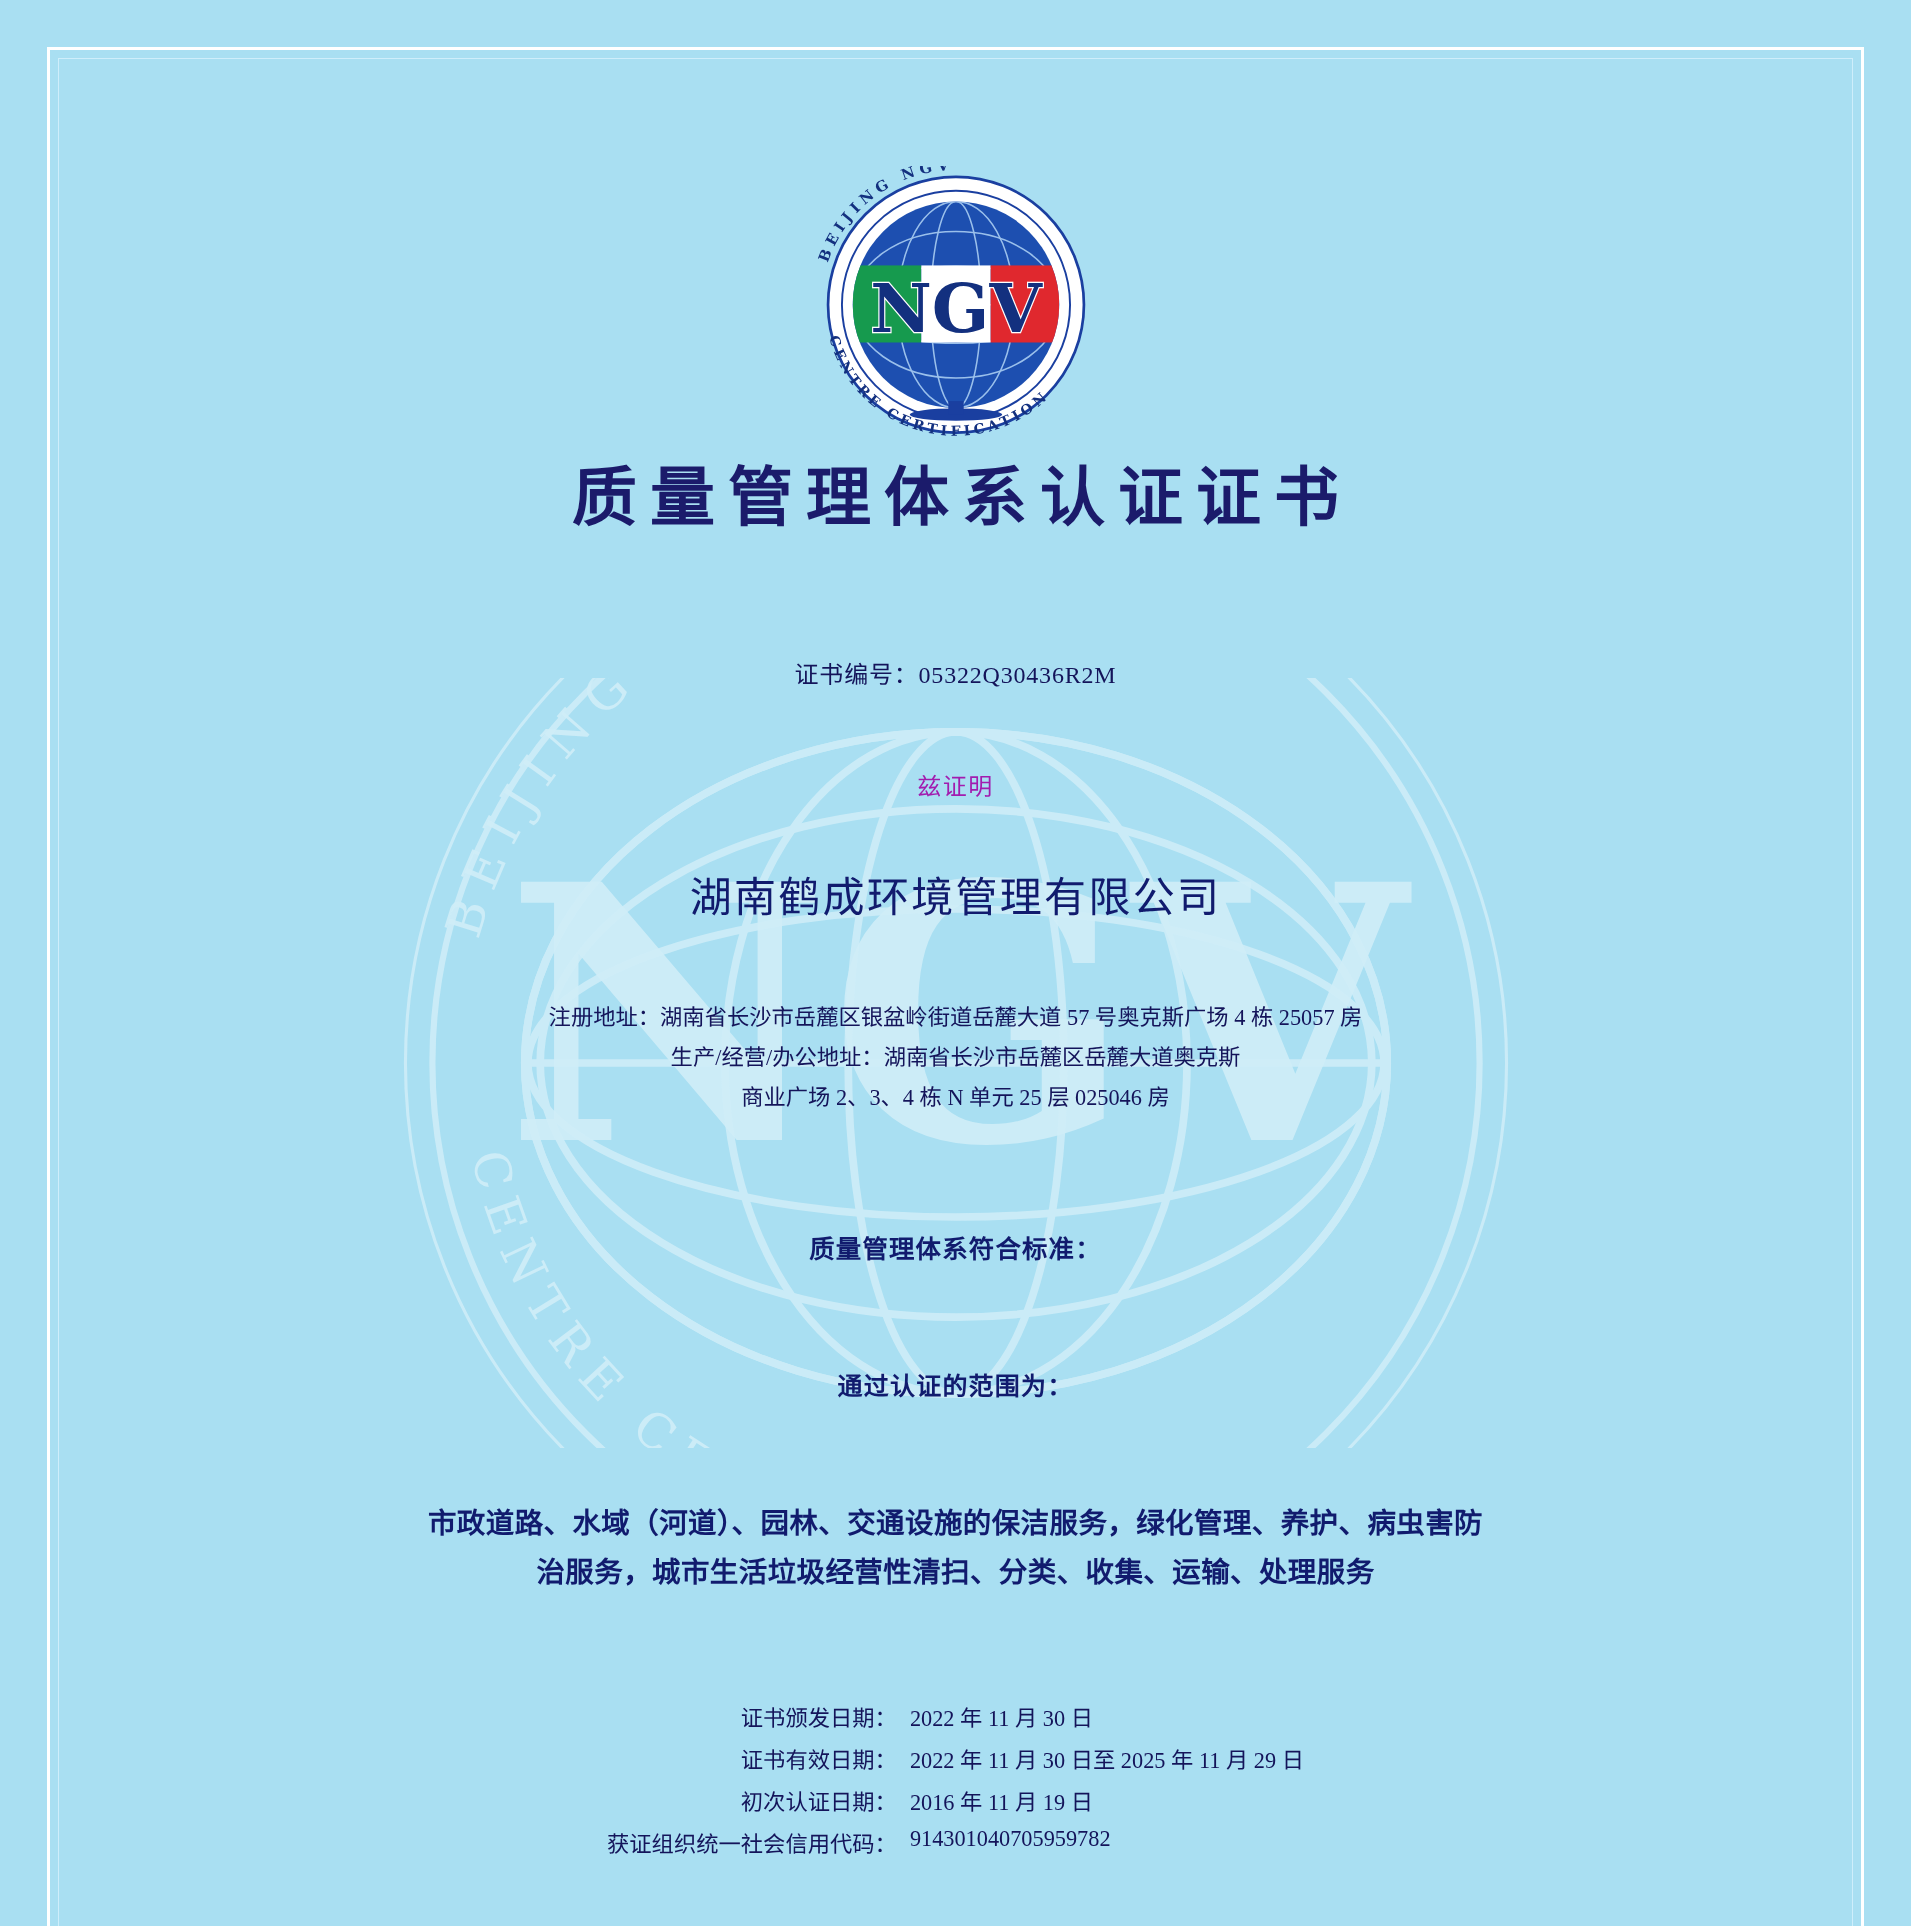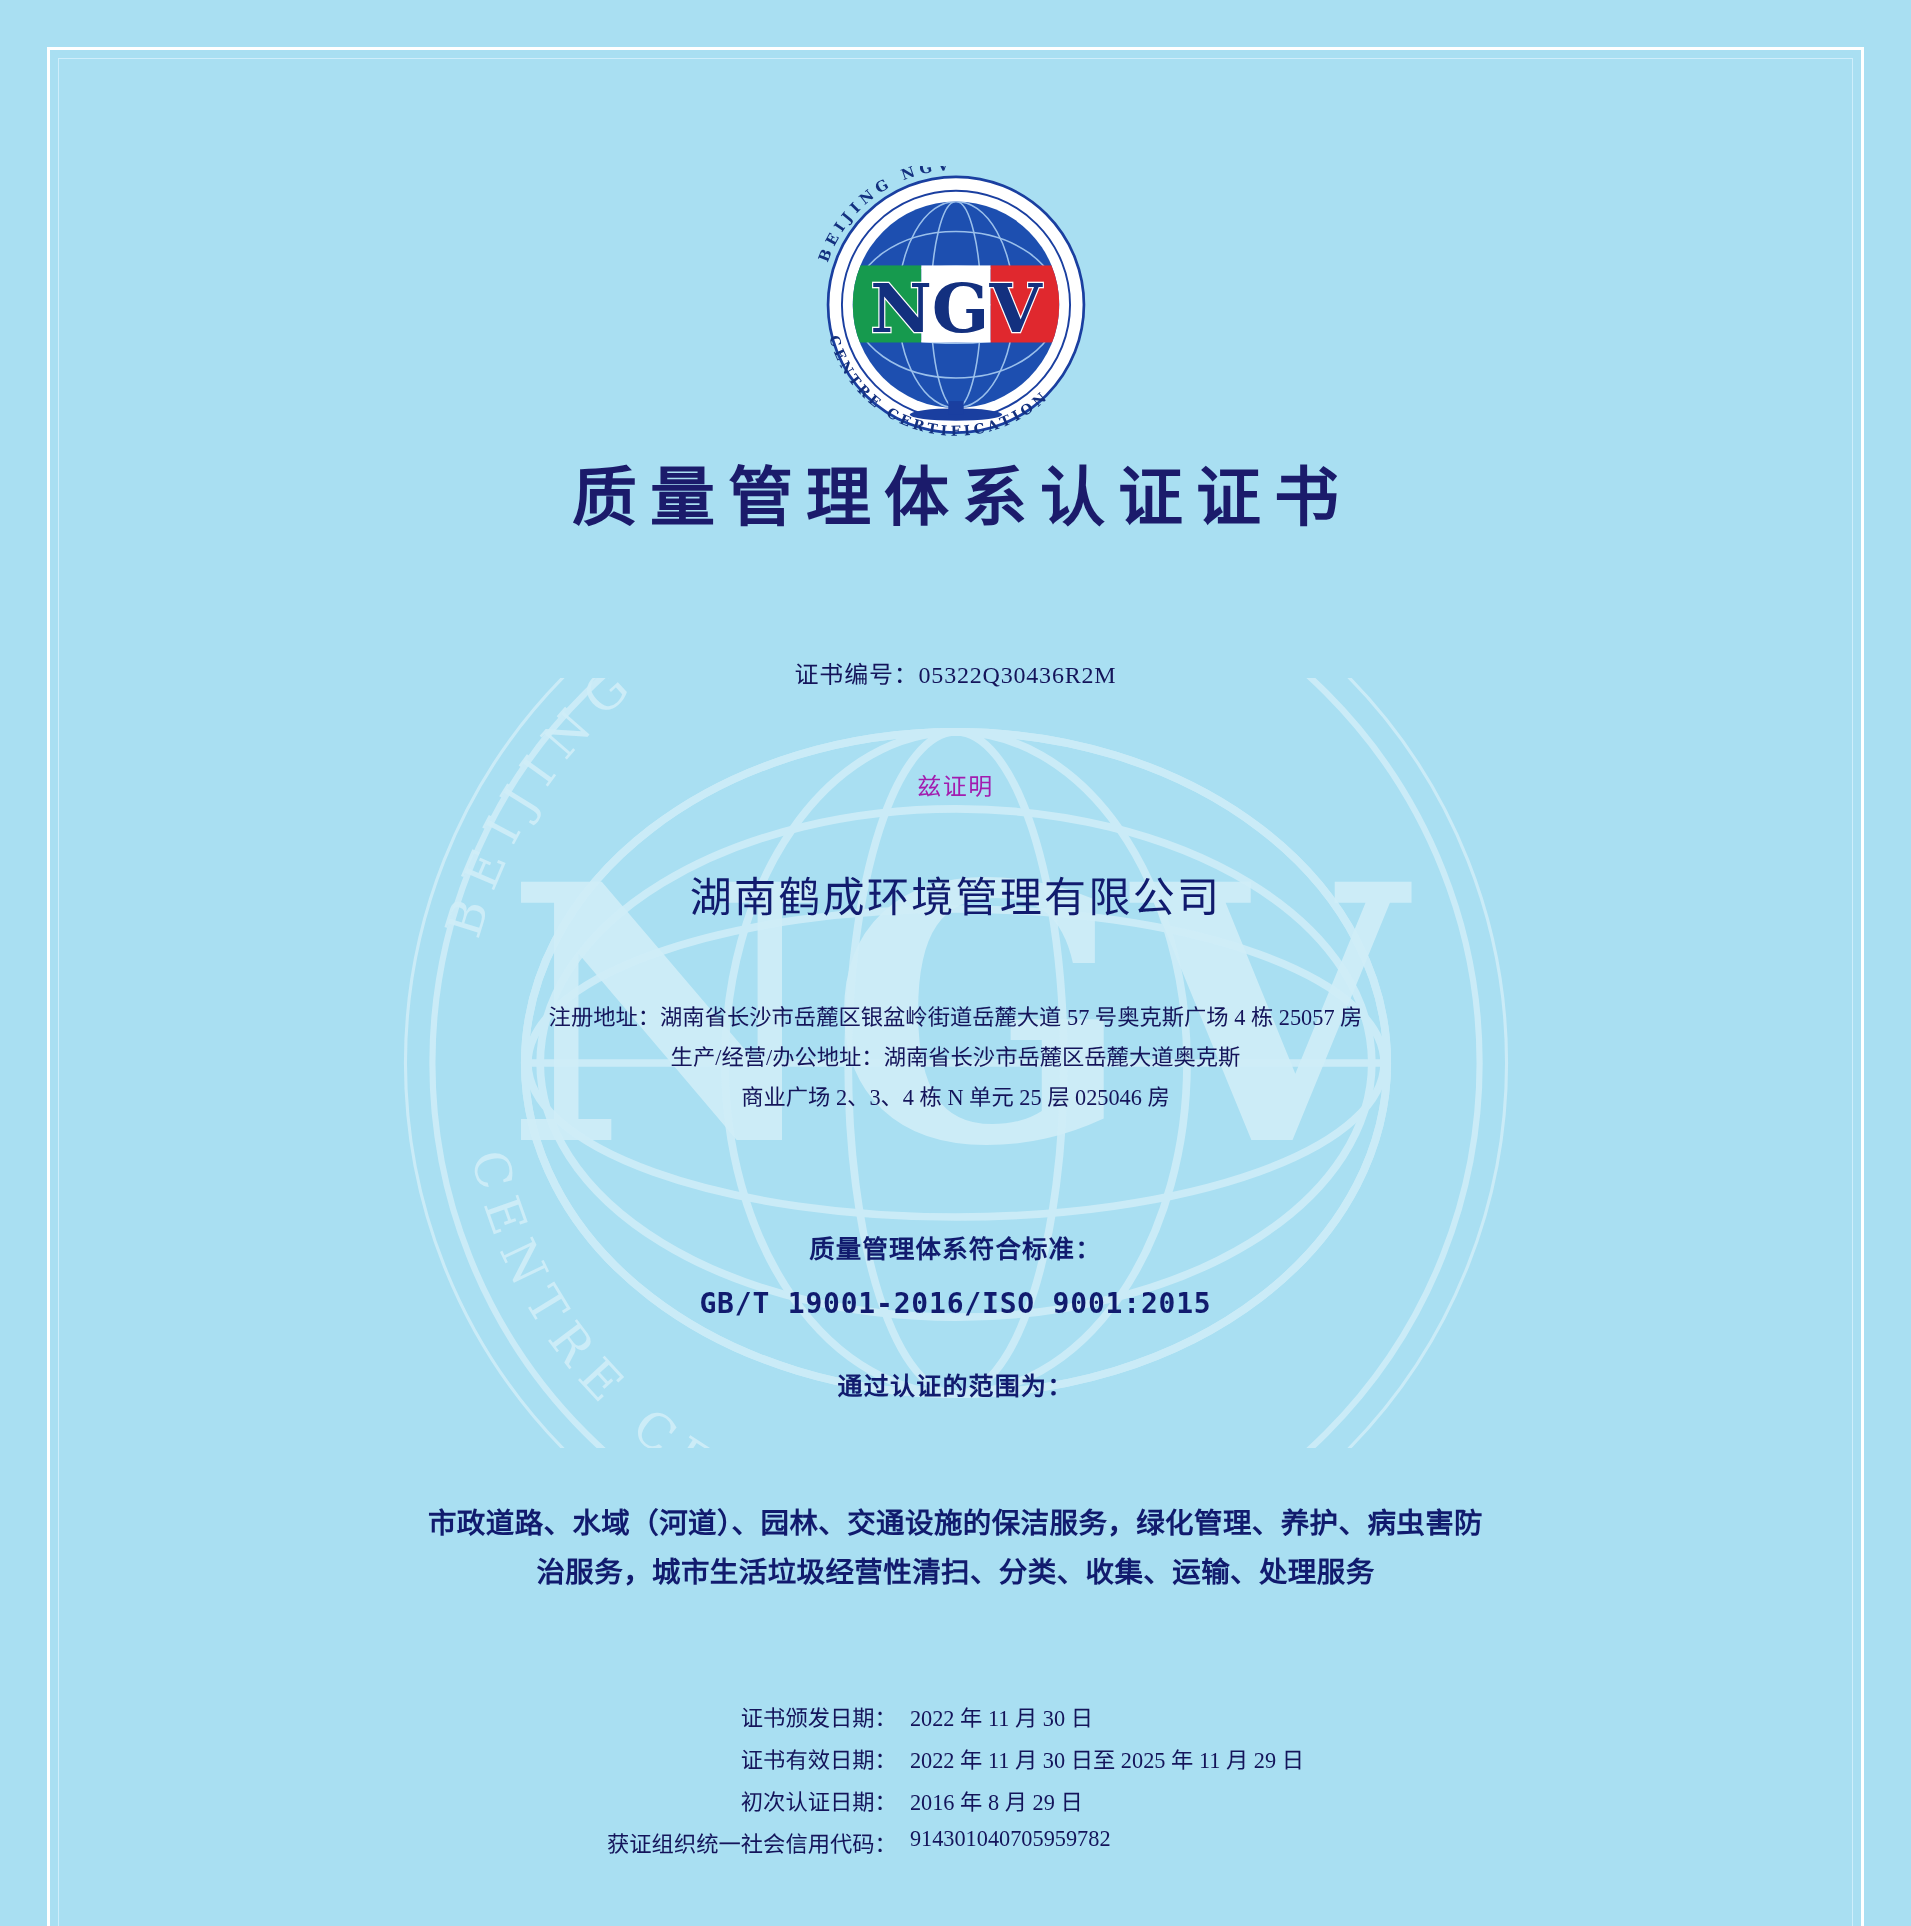--- a/index.html
+++ b/index.html
@@ -279,42 +279,41 @@
 
     <div class="company">湖南鹤成环境管理有限公司</div>
 
     <div class="addr-block">
       <div>注册地址：湖南省长沙市岳麓区银盆岭街道岳麓大道 57 号奥克斯广场 4 栋 25057 房</div>
       <div>生产/经营/办公地址：湖南省长沙市岳麓区岳麓大道奥克斯</div>
       <div>商业广场 2、3、4 栋 N 单元 25 层 025046 房</div>
     </div>
 
     <div class="std-label">质量管理体系符合标准：</div>
-    <div class="std-code">GB/T 19001-2016/ISO 9001:2015</div>
 
     <div class="scope-label">通过认证的范围为：</div>
     <div class="scope-text">
       <div>市政道路、水域（河道）、园林、交通设施的保洁服务，绿化管理、养护、病虫害防</div>
       <div>治服务，城市生活垃圾经营性清扫、分类、收集、运输、处理服务</div>
     </div>
 
     <div class="dates">
       <table>
         <tbody>
           <tr>
             <td class="k">证书颁发日期：</td>
             <td class="v">2022 年 11 月 30 日</td>
           </tr>
           <tr>
             <td class="k">证书有效日期：</td>
             <td class="v">2022 年 11 月 30 日至 2025 年 11 月 29 日</td>
           </tr>
           <tr>
             <td class="k">初次认证日期：</td>
-            <td class="v">2016 年 8 月 29 日</td>
+            <td class="v">2016 年 11 月 19 日</td>
           </tr>
           <tr>
             <td class="k">获证组织统一社会信用代码：</td>
             <td class="v">914301040705959782</td>
           </tr>
         </tbody>
       </table>
     </div>
 
   </div>

